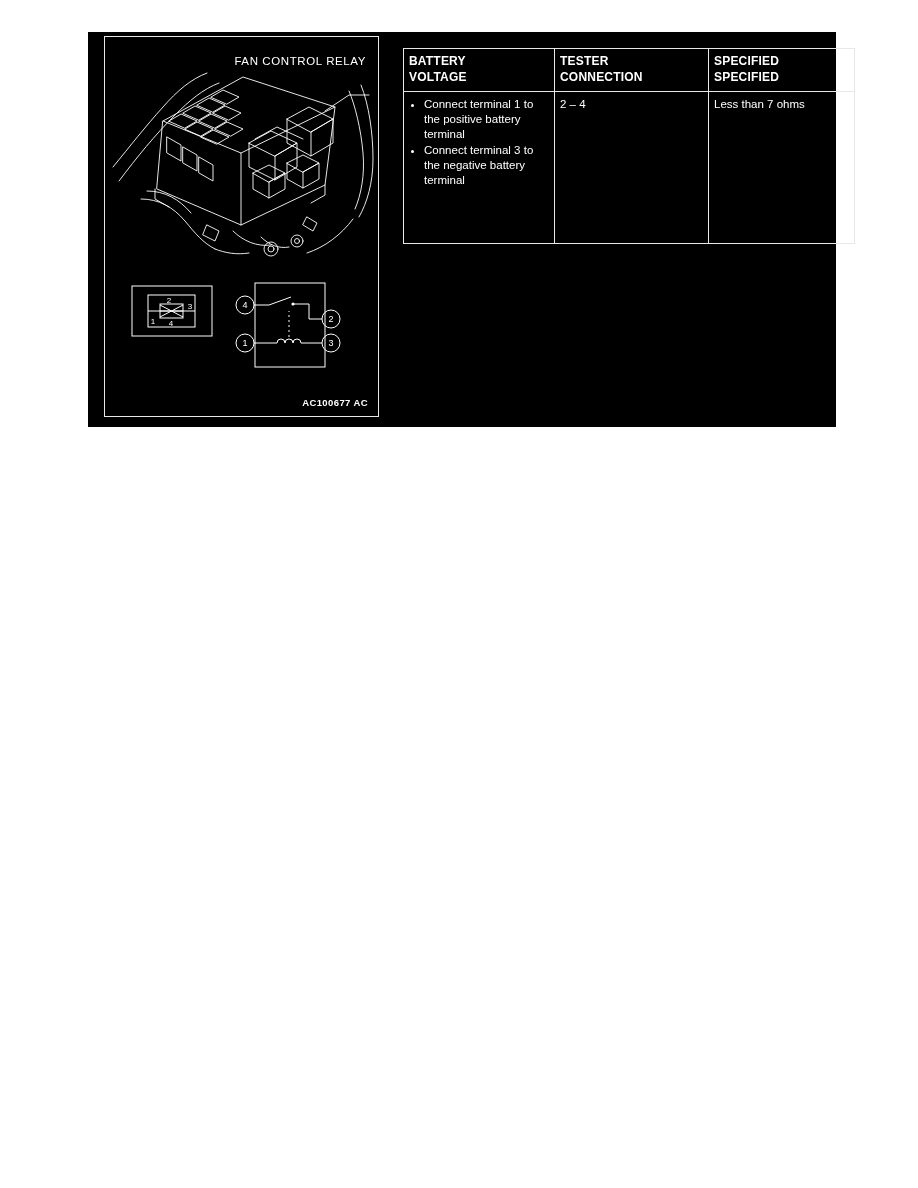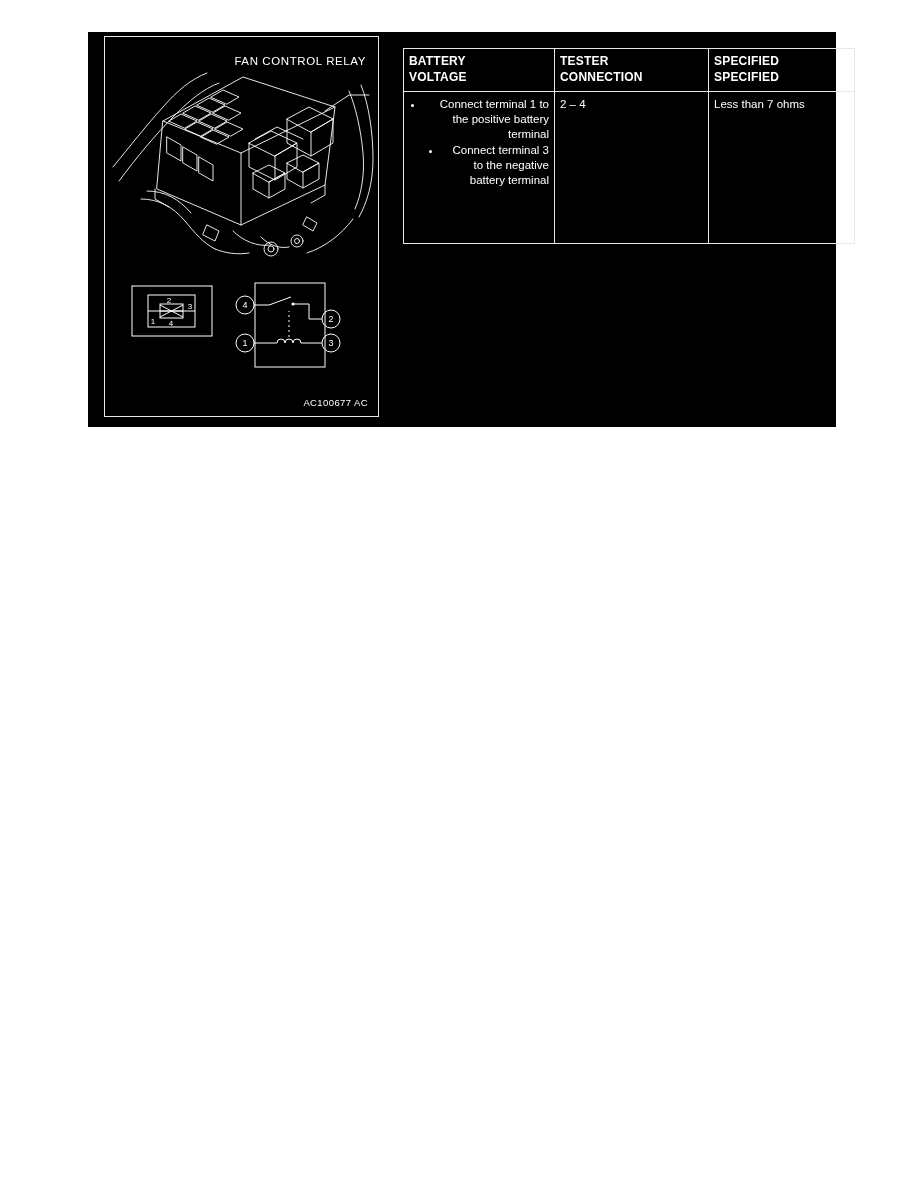--- a/index.html
+++ b/index.html
@@ -53,21 +53,21 @@
     letter-spacing: 0.6px;
     white-space: nowrap;
   }
 
   #illus-code {
     position: absolute;
     right: 10px;
     bottom: 8px;
     color: #ffffff;
     font-size: 9.5px;
-    font-weight: normal;
+    font-weight: bold;
     letter-spacing: 0.4px;
     white-space: nowrap;
   }
 
   #photo-svg, #schem-svg, #conn-svg {
     position: absolute;
   }
   #photo-svg { left: 6px;  top: 12px; }
   #conn-svg  { left: 26px; top: 248px; }
   #schem-svg { left: 128px; top: 240px; }
@@ -102,23 +102,22 @@
   .col-c { width: 135px; margin-left: 10px; }
 
   ul.bullets {
     margin: 0;
     padding-left: 15px;
     list-style-type: disc;
   }
   ul.bullets li {
     margin: 0 0 0 0;
     padding: 0;
-    text-align: right;
-  }
-  ul.bullets li + li { margin-top: 2px; margin-left: 18px; }
+  }
+  ul.bullets li + li { margin-top: 2px; }
 
   .cell-top { vertical-align: top; }
 </style>
 </head>
 <body>
 
 <div id="sheet">
 
   <div id="panel">
 

